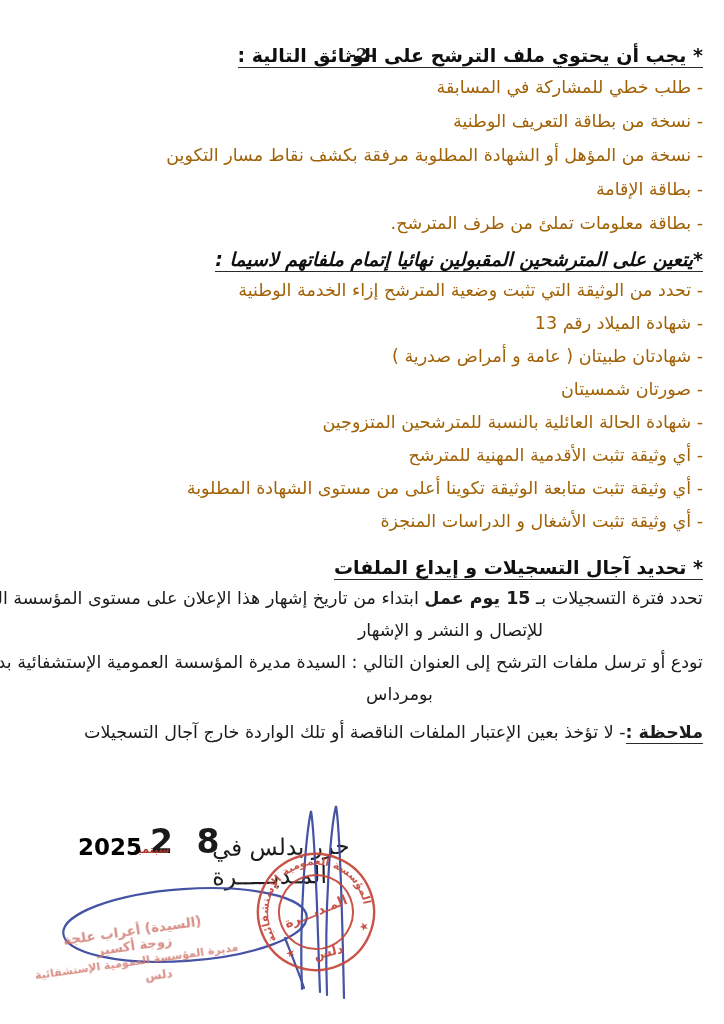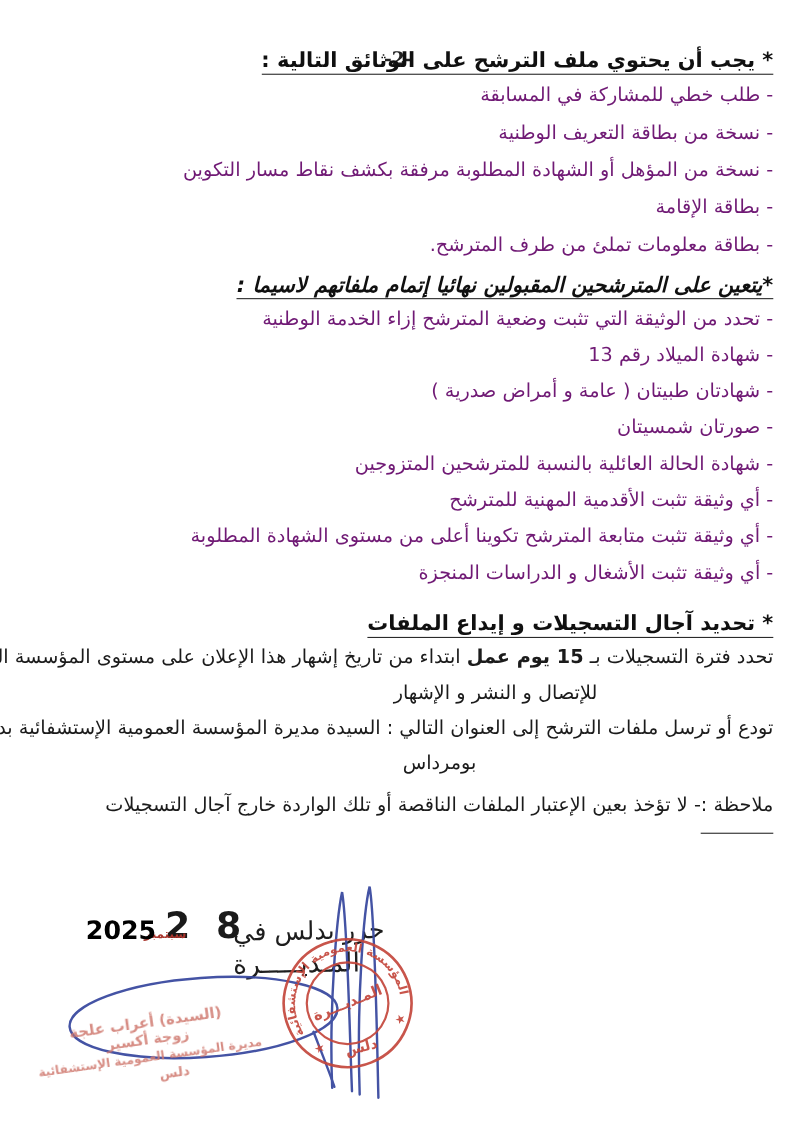--- a/index.html
+++ b/index.html
@@ -6,29 +6,29 @@
   .page{position:relative;width:724px;height:1024px;background:#ffffff;overflow:hidden;
         font-family:"DejaVu Sans",sans-serif;color:#1b1b1b;}
   .page-number{position:absolute;top:44px;left:0;width:724px;text-align:center;
         font-family:"DejaVu Serif","Liberation Serif",serif;font-size:17px;font-weight:bold;color:#222;}
   .content{position:absolute;top:0;right:21px;left:14px;direction:rtl;text-align:right;}
   .sec-heading{font-weight:bold;font-size:19px;line-height:30px;white-space:nowrap;color:#101010;}
   .sec-heading .u{border-bottom:1.6px solid #2a2a2a;padding-bottom:1px;}
   .h1{margin-top:40px;}
   .h2{margin-top:4px;font-style:italic;}
   .h3{margin-top:14px;}
-  .item{font-size:17.5px;white-space:nowrap;color:#701a75;}
+  .item{font-size:17.5px;white-space:nowrap;color:#a16207;}
   .sec1 .item{line-height:34px;}
   .sec2 .item{line-height:33px;}
   .para{font-size:17.5px;line-height:32px;white-space:nowrap;}
   .para b{font-weight:bold;}
   .indent1{margin-left:0;padding-left:0;margin-right:160px;text-align:right;direction:rtl;}
   .indent2{margin-right:270px;}
   .note{margin-top:6px;}
-  .note .label{font-weight:normal;border-bottom:1.5px solid #2a2a2a;padding-bottom:15px;}
+  .note .label{font-weight:bold;border-bottom:1.5px solid #2a2a2a;padding-bottom:1px;}
 
   
   .footer-el{position:absolute;white-space:nowrap;}
   .written-at{left:212px;top:834px;font-size:23px;color:#1d1d1d;direction:rtl;
       font-family:"DejaVu Sans",sans-serif;transform:rotate(-1deg);}
   .date-day{left:150px;top:822px;font-size:33px;font-weight:600;color:#1a1a1a;letter-spacing:6px;direction:ltr;}
   .date-month{left:131px;top:843px;font-size:11px;font-weight:bold;direction:rtl;}
   .date-year{left:78px;top:834px;font-size:23px;font-weight:bold;direction:ltr;}
   .director-title{left:212px;top:862px;font-size:24px;color:#1e1e1e;direction:rtl;transform:rotate(-1deg);}
   .stamp-wrap{left:250px;top:846px;width:132px;height:132px;transform:rotate(-22deg);opacity:.92;}
@@ -59,21 +59,21 @@
     </div>
 
     <div class="sec-heading h2"><span class="u">*يتعين على المترشحين المقبولين نهائيا  إتمام ملفاتهم لاسيما :</span></div>
     <div class="sec2">
       <div class="item">- تحدد من الوثيقة التي تثبت وضعية المترشح إزاء الخدمة الوطنية</div>
       <div class="item">- شهادة الميلاد رقم 13</div>
       <div class="item">- شهادتان طبيتان ( عامة و أمراض صدرية )</div>
       <div class="item">- صورتان شمسيتان</div>
       <div class="item">- شهادة الحالة العائلية بالنسبة للمترشحين المتزوجين</div>
       <div class="item">- أي وثيقة  تثبت الأقدمية المهنية للمترشح</div>
-      <div class="item">- أي وثيقة تثبت متابعة المترشح تكوينا أعلى من مستوى الشهادة المطلوبة</div>
+      <div class="item">- أي وثيقة تثبت متابعة الوثيقة تكوينا أعلى من مستوى الشهادة المطلوبة</div>
       <div class="item">- أي وثيقة تثبت الأشغال و الدراسات المنجزة</div>
     </div>
 
     <div class="sec-heading h3"><span class="u">* تحديد آجال التسجيلات و إيداع الملفات</span></div>
     <div class="para"><span>تحدد فترة التسجيلات بـ </span><b>15 يوم عمل</b><span> ابتداء من تاريخ إشهار هذا الإعلان على مستوى المؤسسة الوطنية</span></div>
     <div class="para indent1">للإتصال و النشر و الإشهار</div>
     <div class="para">تودع أو ترسل ملفات الترشح إلى العنوان التالي : السيدة مديرة المؤسسة العمومية الإستشفائية بدلس ولاية</div>
     <div class="para indent2">بومرداس</div>
     <div class="para note"><span class="label">ملاحظة :</span><span>- لا تؤخذ بعين الإعتبار الملفات الناقصة أو تلك الواردة خارج آجال التسجيلات</span></div>
   </div>

